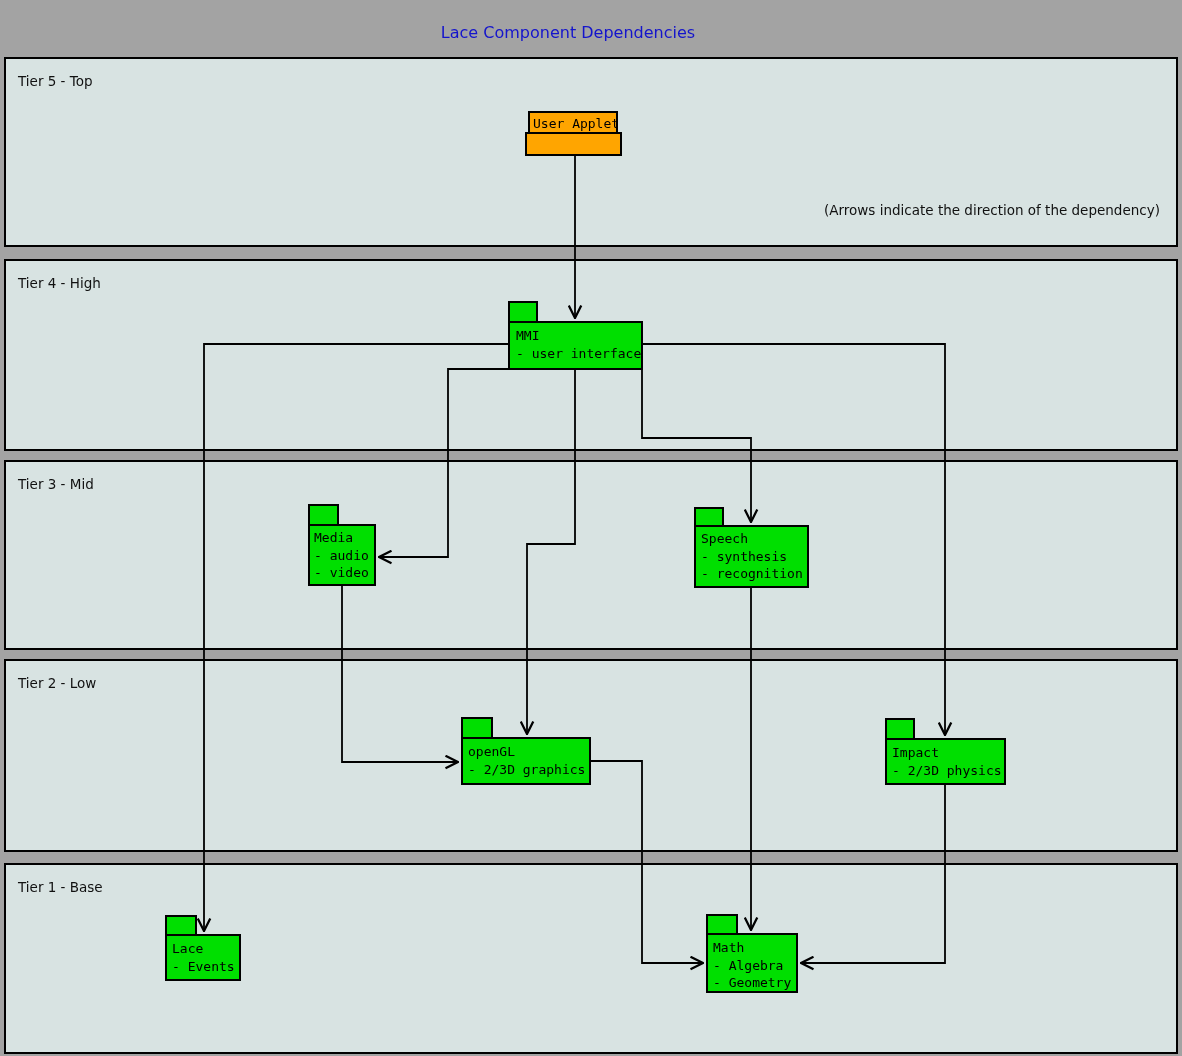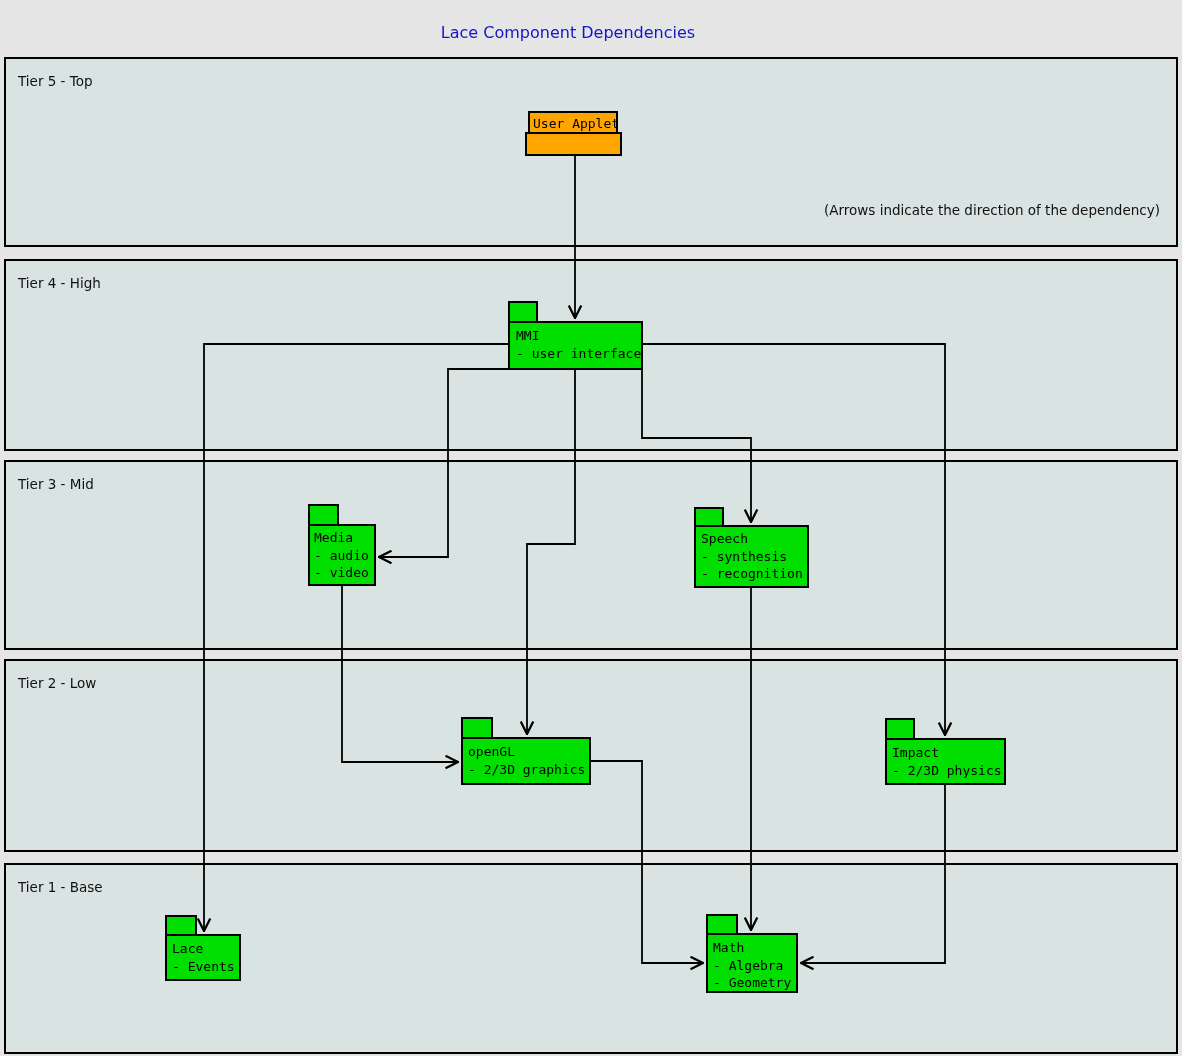--- a/index.html
+++ b/index.html
@@ -1,16 +1,16 @@
 <!DOCTYPE html>
 <html><head>
 <meta charset="utf-8">
 <style>
   html,body{margin:0;padding:0;background:#ffffff;}
-  .stage{position:relative;width:1182px;height:1056px;background:#e5e5e5;overflow:hidden;}
+  .stage{position:relative;width:1182px;height:1056px;background:#a3a3a3;overflow:hidden;}
   svg{display:block;}
   .band{stroke:#000;stroke-width:2;}
   .edge{fill:none;stroke:#000;stroke-width:1.8;}
   .cbox{stroke:#000;stroke-width:2;}
   .mono{font-family:"DejaVu Sans Mono",monospace;font-size:13px;fill:#000;}
   .tierlabel{font-family:"DejaVu Sans",sans-serif;font-size:13.5px;fill:#111;}
   .title{font-family:"DejaVu Sans",sans-serif;font-size:16px;}
   .note{font-family:"DejaVu Sans",sans-serif;font-size:13.5px;fill:#111;}
 </style>
 </head>

